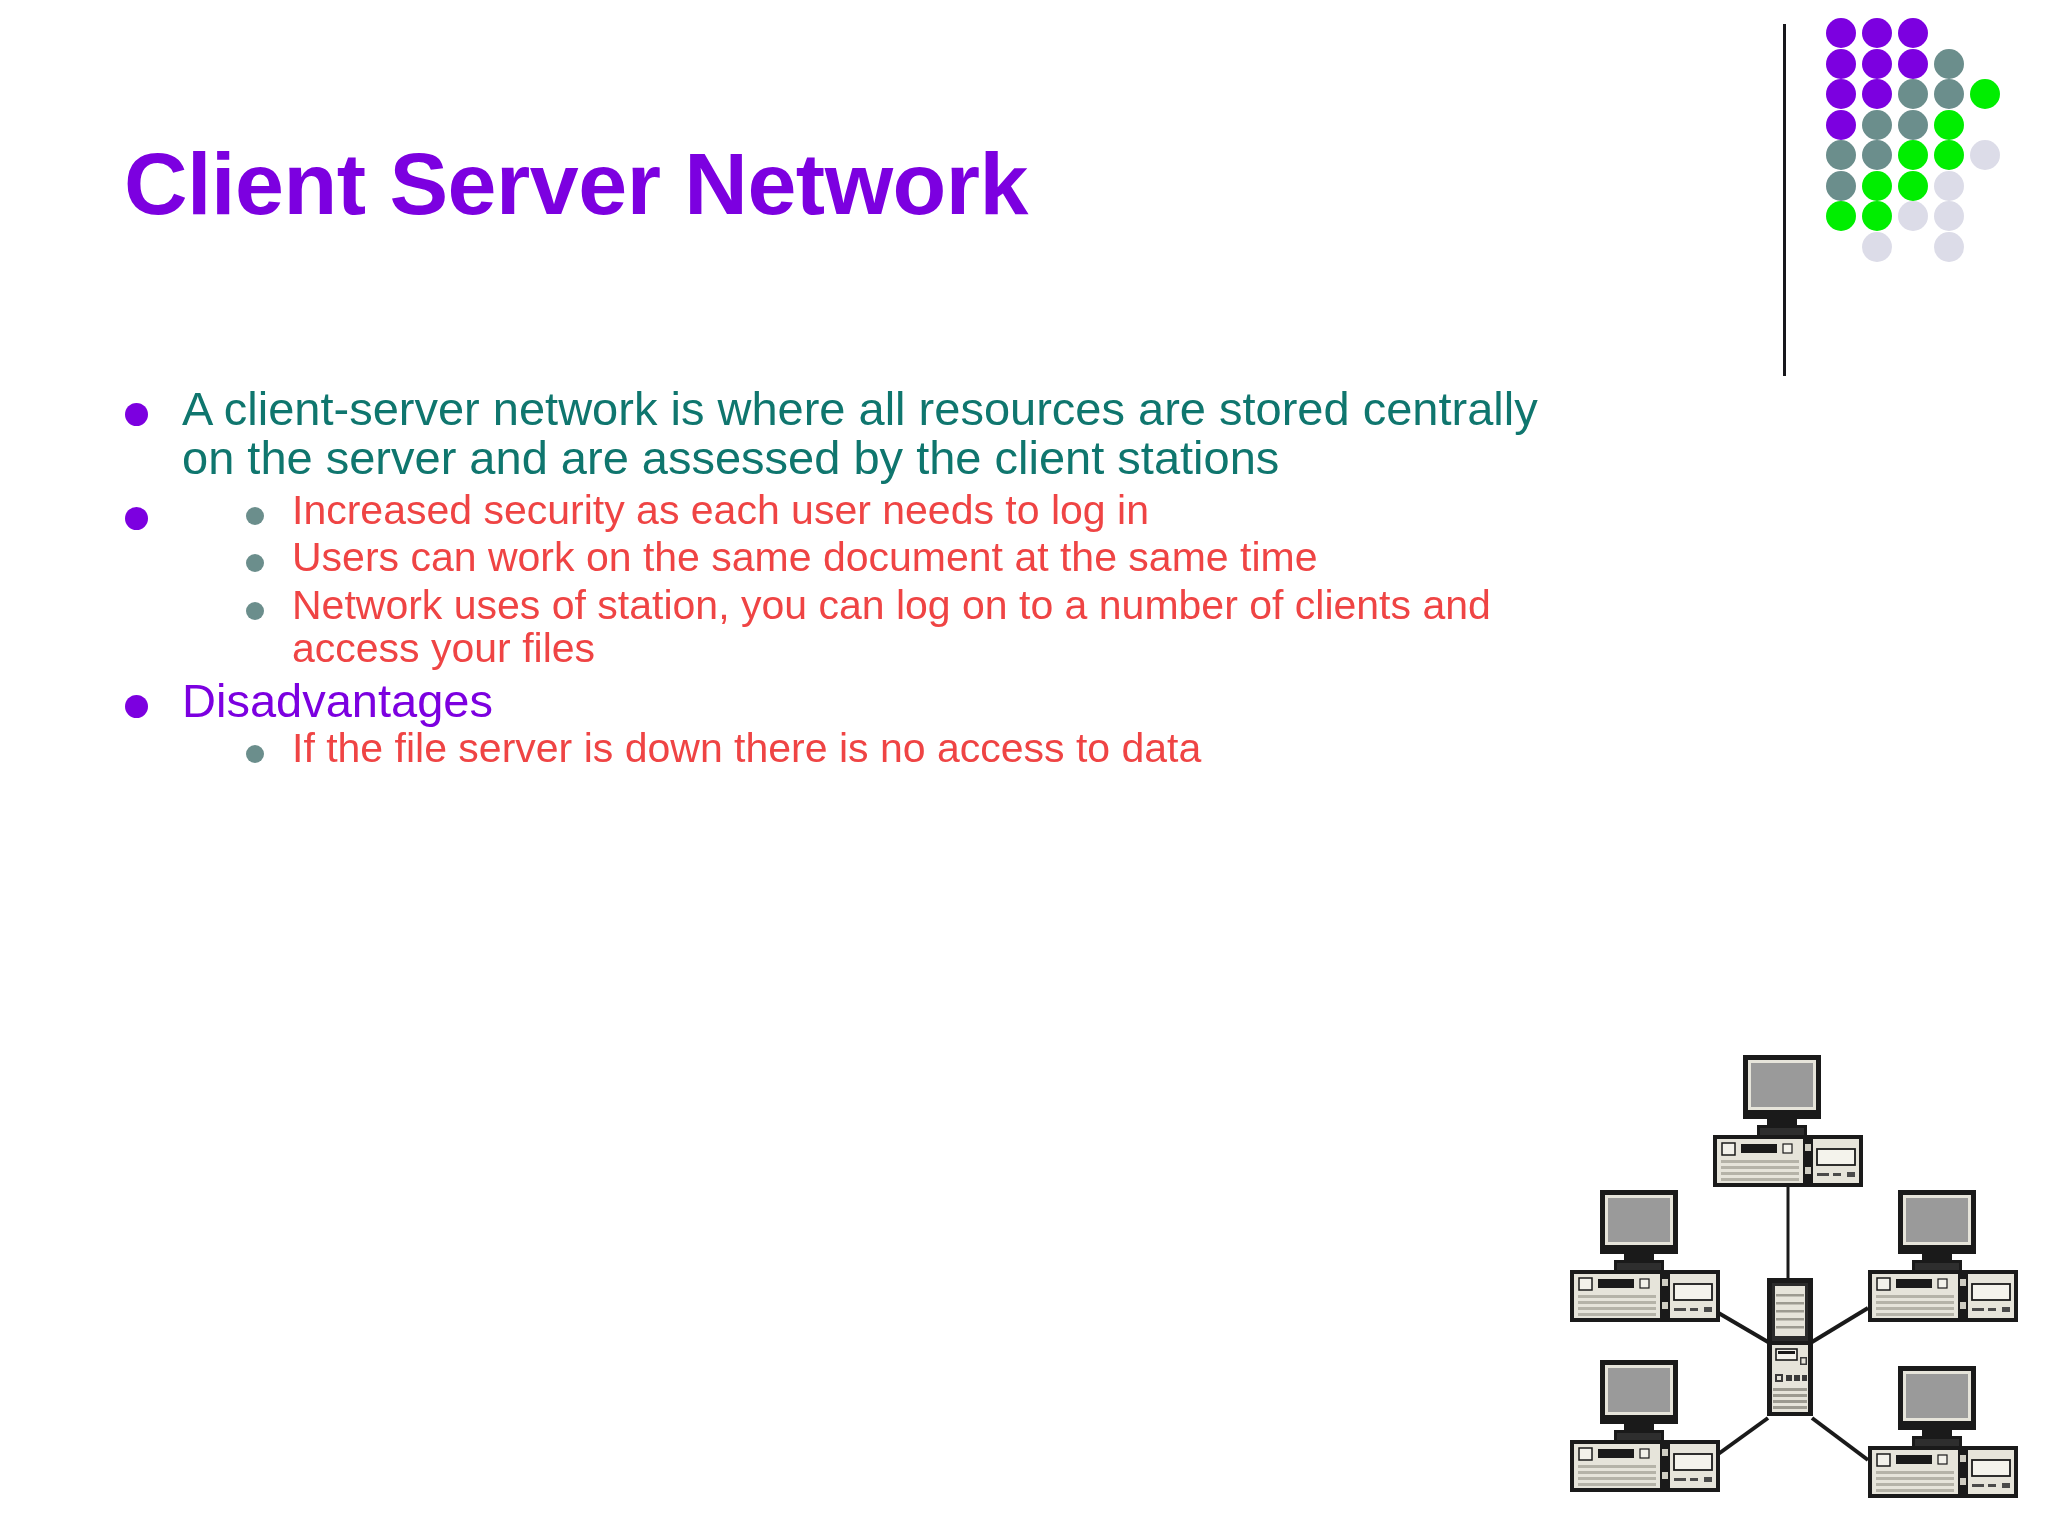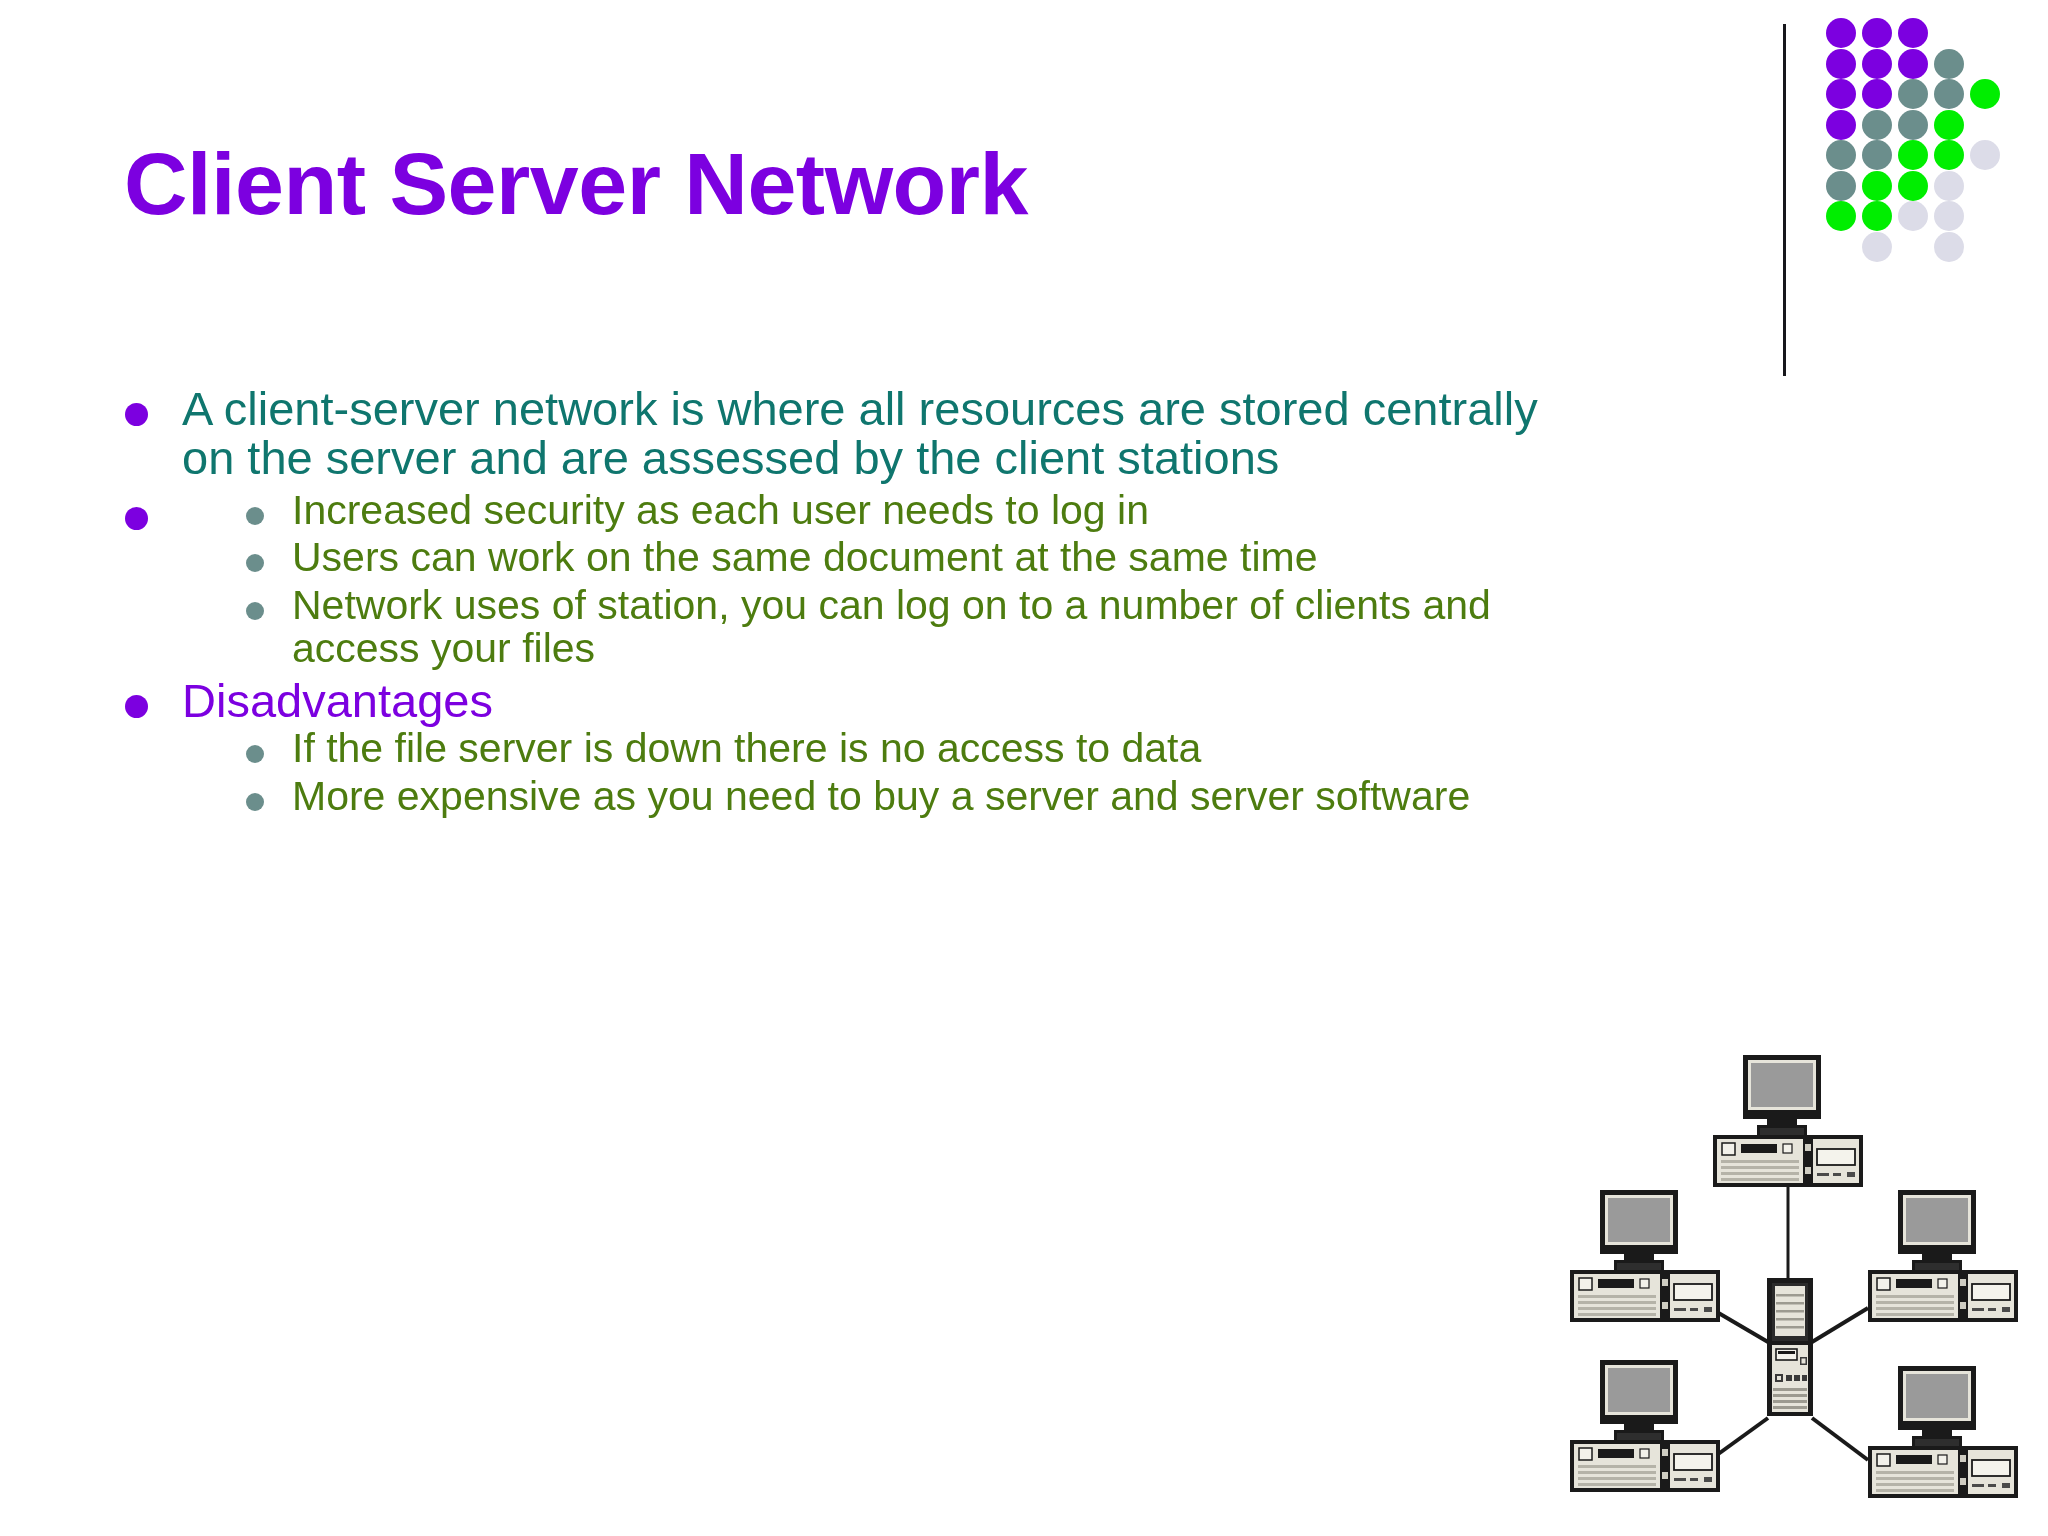--- a/index.html
+++ b/index.html
@@ -92,21 +92,21 @@
     left: 64px;
     top: 18px;
     width: 18px;
     height: 18px;
     border-radius: 50%;
     background: #6B8E8C;
   }
   .l2-text {
     font-size: 41px;
     line-height: 1.06;
-    color: #4d7c0f;
+    color: #ef4444;
   }
 
   
   #network-diagram {
     position: absolute;
     left: 1550px;
     top: 1040px;
     width: 500px;
     height: 460px;
   }
@@ -178,24 +178,20 @@
   </div>
 
   <div class="l1-item">
     <span class="bullet-l1"></span>
     <div class="l1-text accent">Disadvantages</div>
     <div class="l2-list">
       <div class="l2-item">
         <span class="bullet-l2"></span>
         <div class="l2-text">If the file server is down there is no access to data</div>
       </div>
-      <div class="l2-item">
-        <span class="bullet-l2"></span>
-        <div class="l2-text">More expensive as you need to buy a server and server software</div>
-      </div>
     </div>
   </div>
 
 </div>
 
 <div id="network-diagram">
   <svg width="500" height="460" viewBox="0 0 500 460" xmlns="http://www.w3.org/2000/svg">
     <defs>
 
       <g id="client-pc">

